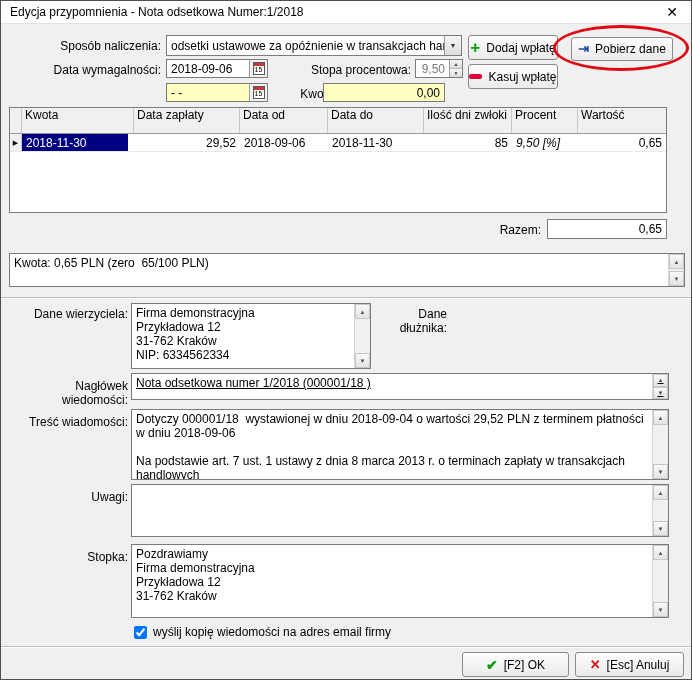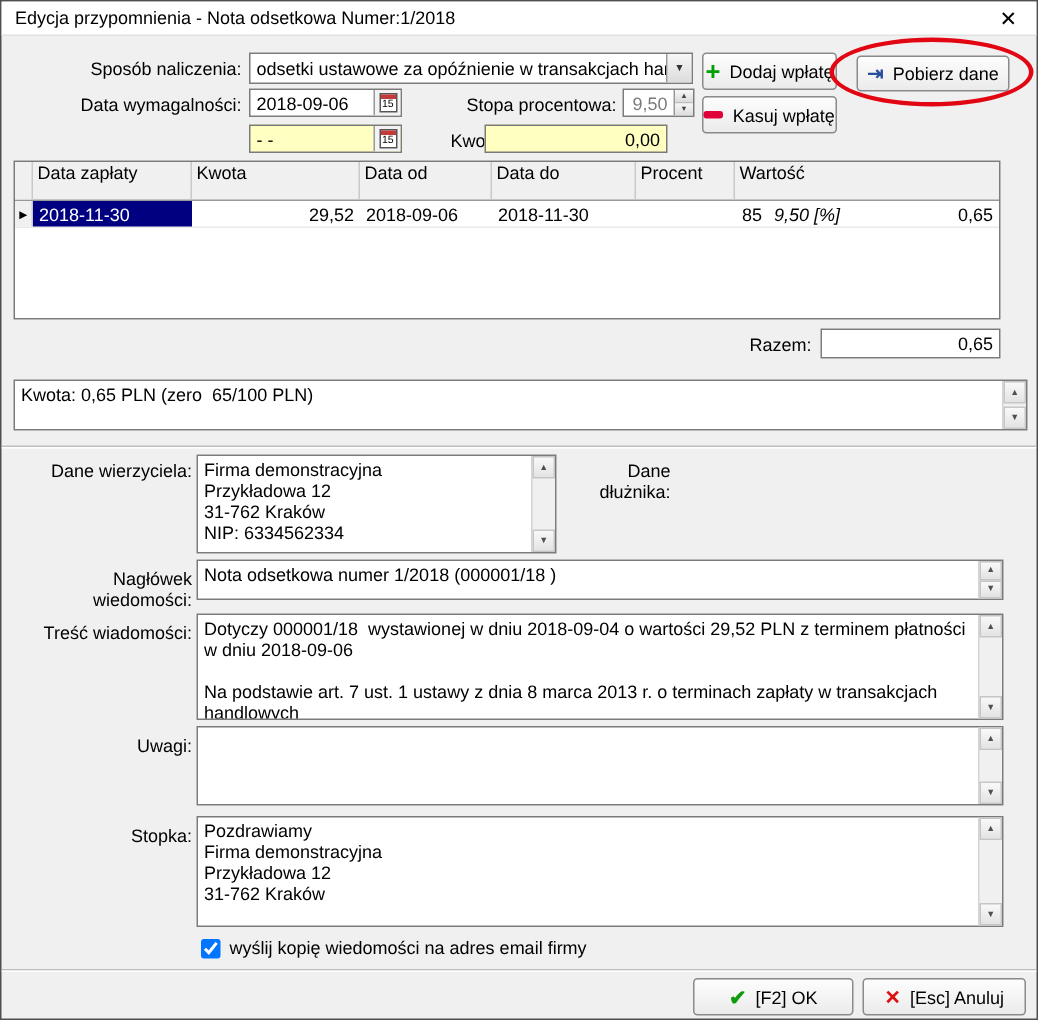--- a/index.html
+++ b/index.html
@@ -128,24 +128,25 @@
   </button>
   <button class="btn" style="left:570px; top:36px; width:102px; height:24px;">
     <span class="fetchicon">⇥</span>
     <span>Pobierz dane</span>
   </button>
   <div class="annot"></div>
 
   <div class="tbl">
     <div class="thead">
       <div class="th marker" style="width:12px;"></div>
+      <div class="th" style="width:112px;">Kwota</div>
       <div class="th" style="width:106px;">Data zapłaty</div>
-      <div class="th" style="width:112px;">Kwota</div>
       <div class="th" style="width:88px;">Data od</div>
       <div class="th" style="width:96px;">Data do</div>
+      <div class="th" style="width:88px;">Ilość dni zwłoki</div>
       <div class="th" style="width:66px;">Procent</div>
       <div class="th" style="flex:1; border-right:none;">Wartość</div>
     </div>
     <div class="trow">
       <div class="td marker" style="width:12px; padding:0;">▶</div>
       <div class="td sel" style="width:106px;">2018-11-30</div>
       <div class="td num" style="width:112px;">29,52</div>
       <div class="td" style="width:88px;">2018-09-06</div>
       <div class="td" style="width:96px;">2018-11-30</div>
       <div class="td num" style="width:88px;">85</div>
@@ -178,21 +179,21 @@
 NIP: 6334562334</textarea>
     <span class="vscroll">
       <span class="sarr">▲</span>
       <span class="strack"></span>
       <span class="sarr">▼</span>
     </span>
   </div>
   <div class="lbl" style="left:388px; top:306px; width:58px;">Dane dłużnika:</div>
 
   <div class="lbl" style="left:8px; top:378px; width:119px;">Nagłówek wiedomości:</div>
-  <div class="scrollbox" style="left:130px; top:372px; width:538px; height:27px;">
+  <div class="scrollbox" style="left:130px; top:372px; width:538px; height:27px;text-decoration:underline;">
     <textarea class="ta" style="">Nota odsetkowa numer 1/2018 (000001/18 )</textarea>
     <span class="vscroll">
       <span class="sarr">▲</span>
       <span class="strack"></span>
       <span class="sarr">▼</span>
     </span>
   </div>
 
   <div class="lbl" style="left:8px; top:414px; width:119px;">Treść wiadomości:</div>
   <div class="scrollbox" style="left:130px; top:408px; width:538px; height:71px;">

